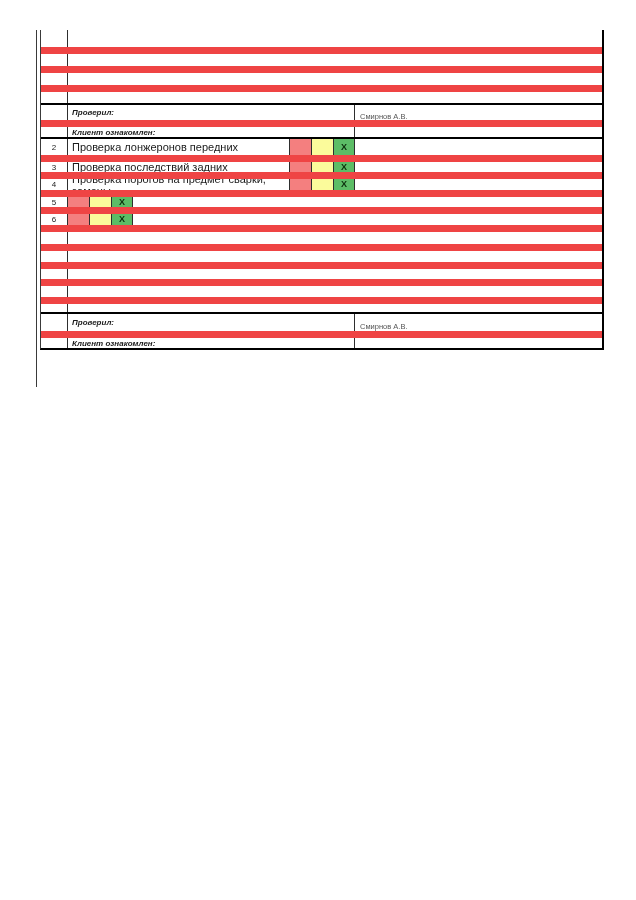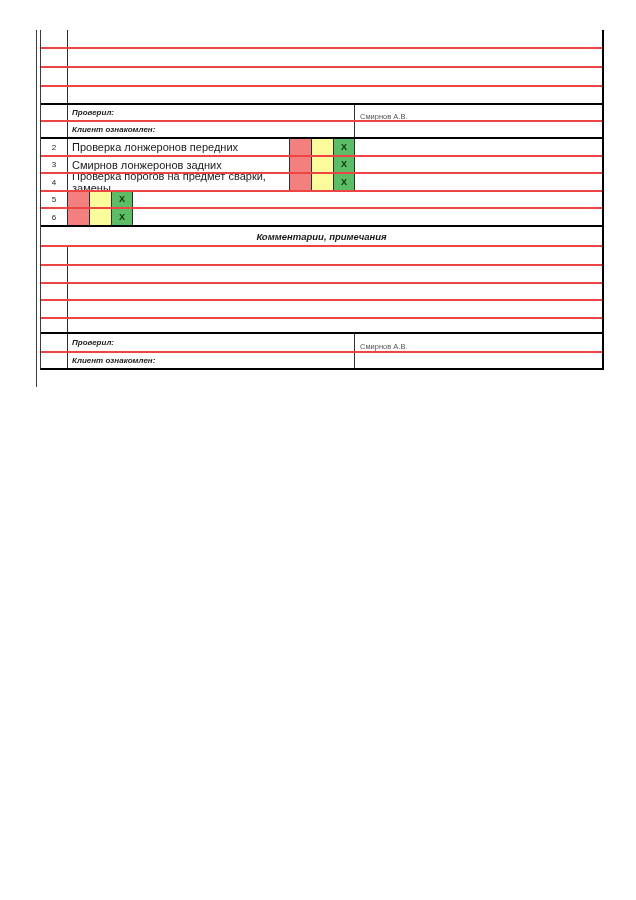--- a/index.html
+++ b/index.html
@@ -3,21 +3,21 @@
 <meta charset="utf-8">
 <style>
   html,body{margin:0;padding:0;background:#fff;}
   .page{position:relative;width:636px;height:900px;background:#ffffff;
         font-family:"Liberation Sans", sans-serif;color:#1a1a1a;overflow:hidden;}
   
   .left-rule{position:absolute;left:36px;top:30px;width:1px;height:357px;background:#3a3a3a;}
   .tbl{position:absolute;left:40px;top:30px;width:564px;box-sizing:border-box;
        border-left:1px solid #3a3a3a;border-right:2px solid #000;border-bottom:2px solid #000;
        background:#fff;}
-  .row{display:flex;box-sizing:border-box;border-top:2px solid #ef4444;align-items:stretch;}
+  .row{display:flex;box-sizing:border-box;border-top:7px solid #ef4444;align-items:stretch;}
   .row.no-top{border-top:none;}
   .row.thick-top{border-top:2px solid #000;}
   .c{box-sizing:border-box;border-right:1px solid #2e2e2e;display:flex;align-items:center;overflow:hidden;}
   .c.last{border-right:none;}
   .col-num{width:27px;justify-content:center;font-size:8px;color:#222;}
   .col-item{width:222px;padding-left:4px;font-size:11px;}
   .col-stat{width:22px;justify-content:center;}
   .col-stat.green{width:21px;}
   .col-rest{flex:1;padding-left:4px;}
   .col-label{width:287px;padding-left:4px;font-size:8px;font-weight:bold;font-style:italic;}
@@ -75,21 +75,21 @@
       <div class="c col-item">Проверка лонжеронов передних</div>
       <div class="c col-stat bg-red"></div>
       <div class="c col-stat bg-yellow"></div>
       <div class="c col-stat green bg-green">
           <span class="mark">X</span>
         </div>
       <div class="c col-rest last"></div>
     </div>
     <div class="row h17">
       <div class="c col-num">3</div>
-      <div class="c col-item">Смирнов лонжеронов задних</div>
+      <div class="c col-item">Проверка последствий задних</div>
       <div class="c col-stat bg-red"></div>
       <div class="c col-stat bg-yellow"></div>
       <div class="c col-stat green bg-green">
           <span class="mark">X</span>
         </div>
       <div class="c col-rest last"></div>
     </div>
     <div class="row h18">
       <div class="c col-num">4</div>
       <div class="c col-item">Проверка порогов на предмет сварки, замены</div>
@@ -112,23 +112,20 @@
     <div class="row h18">
       <div class="c col-num">6</div>
       <div class="c col-stat bg-red"></div>
       <div class="c col-stat bg-yellow"></div>
       <div class="c col-stat green bg-green">
           <span class="mark">X</span>
         </div>
       <div class="c col-rest last"></div>
     </div>
 
-    <div class="row thick-top h20">
-      <div class="c hdr-cell italic last">Комментарии, примечания</div>
-    </div>
 
     <div class="row h19">
       <div class="c col-num"></div>
       <div class="c col-rest last"></div>
     </div>
     <div class="row h18">
       <div class="c col-num"></div>
       <div class="c col-rest last"></div>
     </div>
     <div class="row h17">

